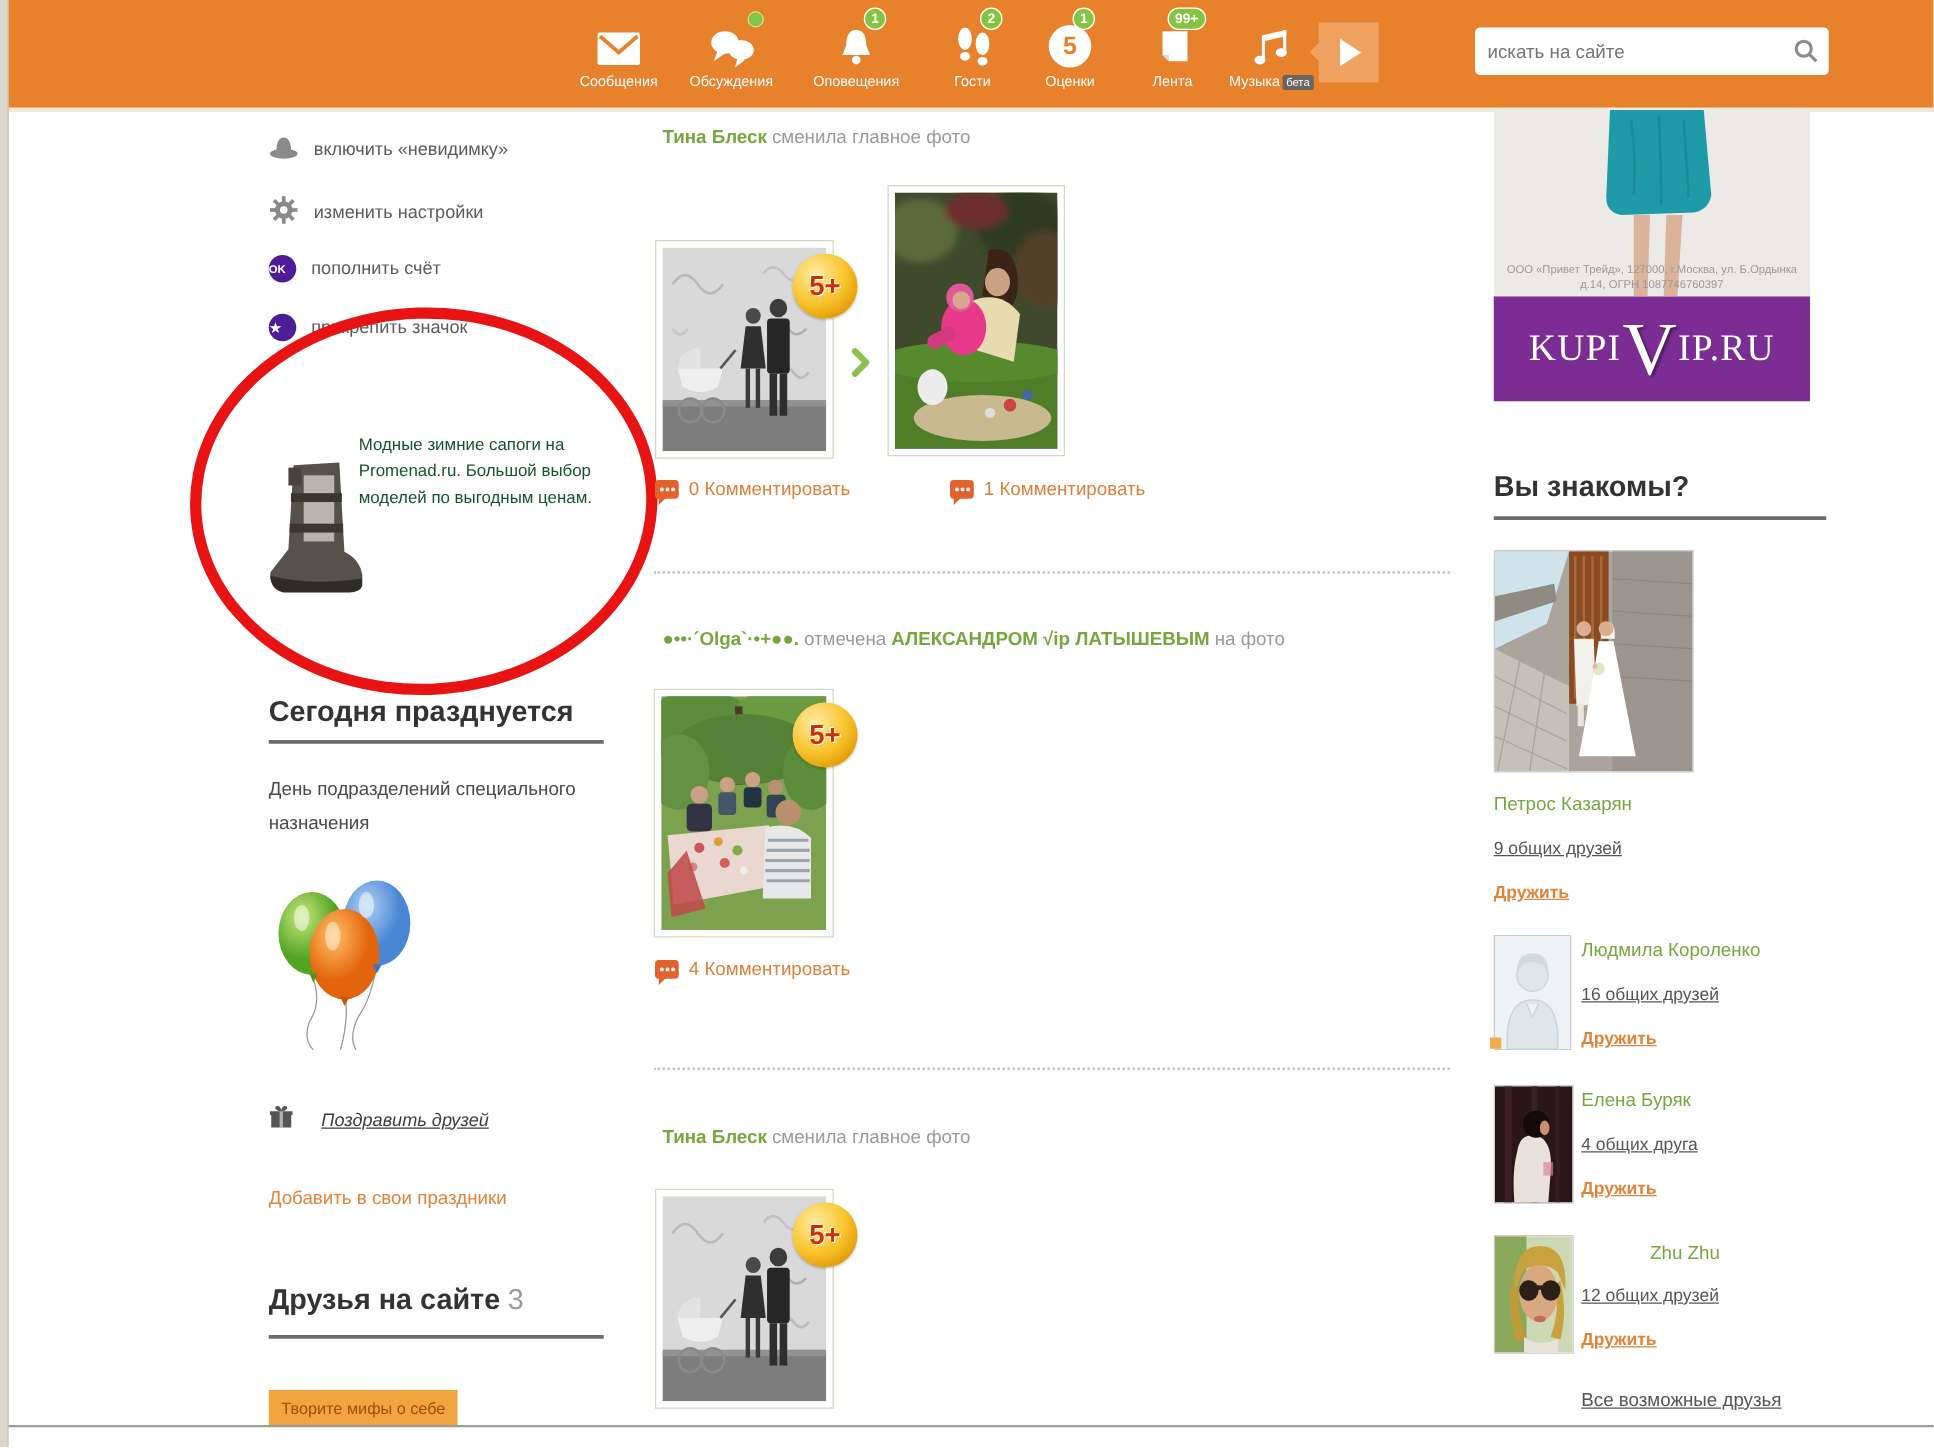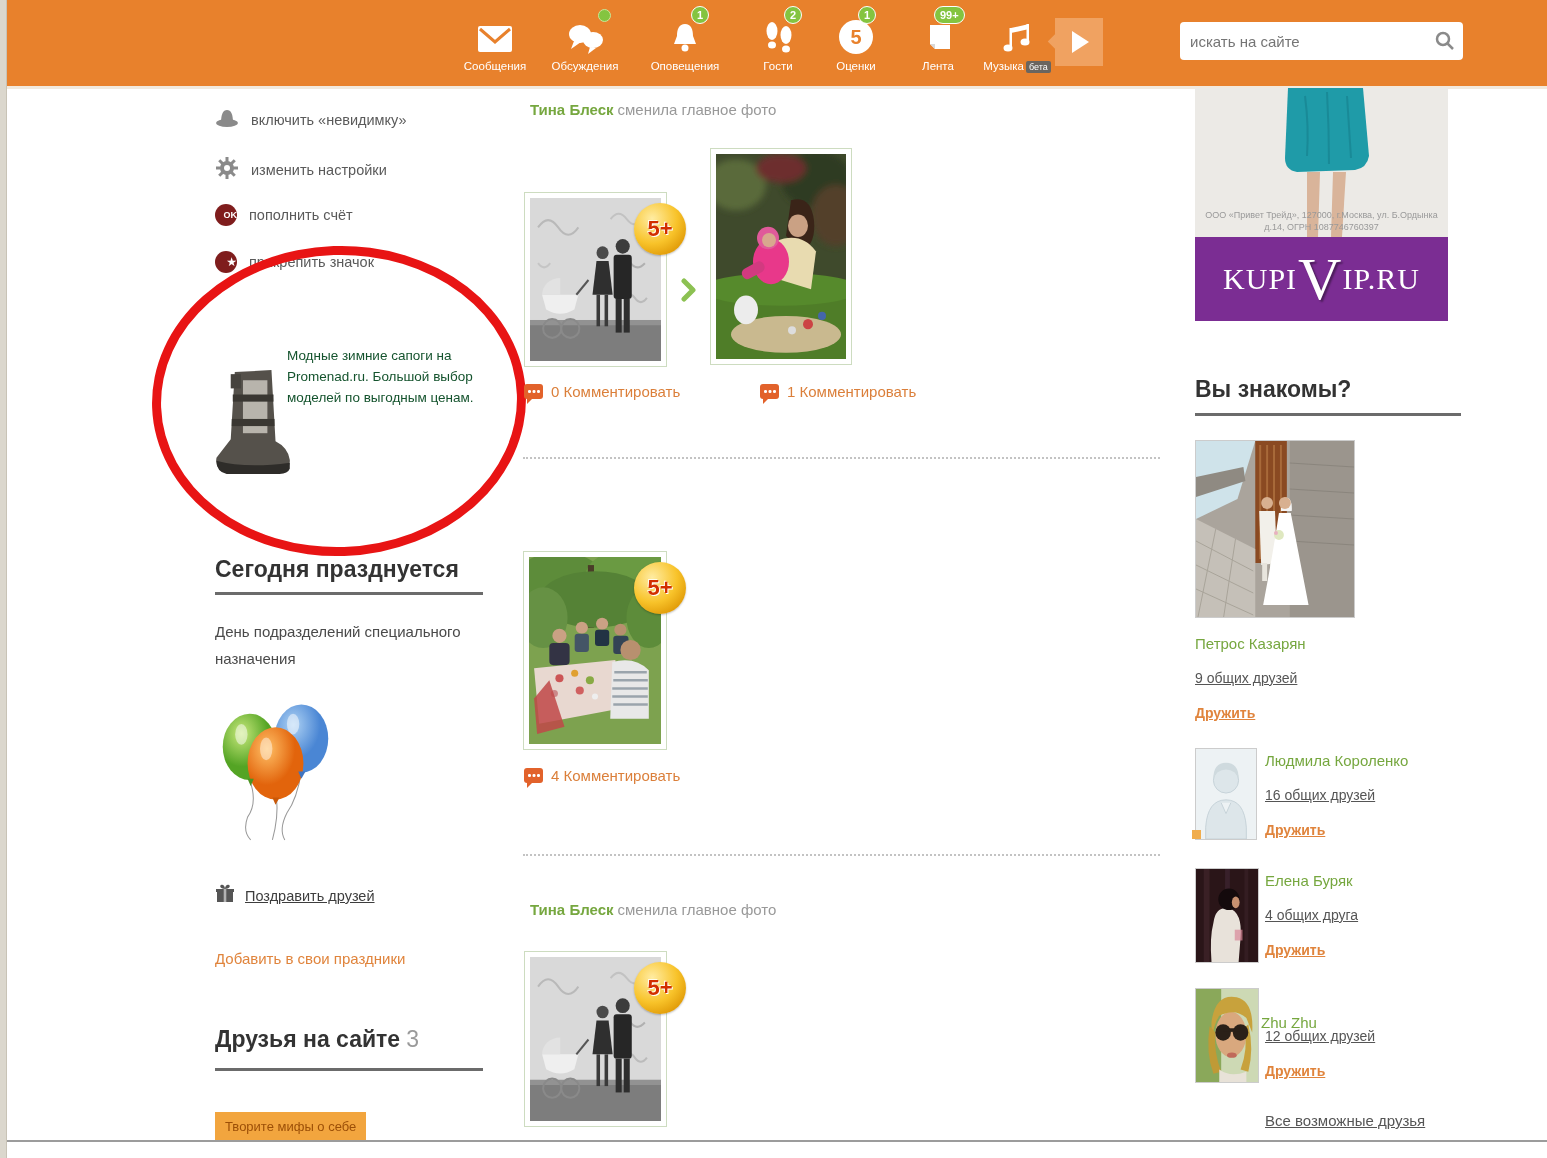--- a/index.html
+++ b/index.html
@@ -16,31 +16,31 @@
   .disc5{width:34px;height:34px;border-radius:50%;background:#fff;color:#e8812c;font-weight:bold;font-size:20px;line-height:34px;text-align:center;margin:0 auto 2px auto;}
   .beta-tag{background:#6a655f;color:#fff;font-size:9px;padding:1px 3px;border-radius:2px;margin-left:2px;}
   .play-tile{position:absolute;left:1048px;top:18px;width:48px;height:48px;background:#f0a261;cursor:pointer;}
   .play-tile:before{content:'';position:absolute;left:-5px;top:18px;width:11px;height:11px;background:#f0a261;transform:rotate(45deg);}
   .play-tile:after{content:'';position:absolute;left:17px;top:13px;width:0;height:0;border-left:17px solid #fff;border-top:11px solid transparent;border-bottom:11px solid transparent;}
   .search-box{position:absolute;left:1173px;top:22px;width:283px;height:38px;background:#fff;border-radius:4px;}
   .search-input{position:absolute;left:0;top:0;width:100%;height:100%;border:none;outline:none;background:transparent;font-size:15px;color:#0c4a6e;padding:0 36px 0 10px;box-sizing:border-box;font-family:inherit;}
   .search-icon{position:absolute;right:7px;top:8px;}
   
   .side-menu-item{position:absolute;left:215px;display:flex;align-items:center;gap:12px;color:#5a5a5a;font-size:14.5px;cursor:pointer;}
-  .icon-circle{width:22px;height:22px;border-radius:50%;background:#7f1d1d;color:#fff;text-align:right;flex:0 0 22px;}
+  .icon-circle{width:22px;height:22px;border-radius:50%;background:#4c1d95;color:#fff;text-align:left;flex:0 0 22px;}
   .ok-coin{font-size:9px;font-weight:bold;line-height:22px;}
   .star-coin{font-size:12px;line-height:22px;}
   .ad-boot{position:absolute;left:200px;top:366px;}
   .ad-text{position:absolute;left:287px;top:346px;width:200px;font-size:13.5px;line-height:1.55;color:#14532d;cursor:pointer;}
   .red-ellipse{position:absolute;left:152px;top:246px;width:356px;height:292px;border:9px solid #e81414;border-radius:50%;transform:rotate(-2deg);}
   .sect-title{position:absolute;font-size:23px;color:#333;font-weight:bold;}
   .sect-underline{position:absolute;height:3px;background:#6b6b6b;}
   .event-text{position:absolute;left:215px;top:618px;width:285px;font-size:15px;line-height:1.8;color:#4a4a4a;}
   .balloons{position:absolute;left:218px;top:693px;}
-  .congrat{position:absolute;left:215px;top:884px;display:flex;gap:10px;align-items:center;}
+  .congrat{position:absolute;left:215px;top:884px;display:flex;gap:22px;align-items:center;font-style:italic;}
   .congrat-link{color:#3d3d3d;text-decoration:underline;font-size:14.5px;cursor:pointer;}
   .add-holiday{position:absolute;left:215px;top:950px;color:#e0843c;font-size:15px;cursor:pointer;}
   .friends-title{position:absolute;left:215px;top:1026px;font-size:23px;color:#333;font-weight:bold;}
   .friends-count{color:#9a9a9a;font-weight:normal;margin-left:6px;}
   .myths-btn{position:absolute;left:215px;top:1112px;background:#f2a53e;color:#9c4f07;font-size:13px;padding:7px 10px;white-space:nowrap;cursor:pointer;}
   
   .feed-head{position:absolute;left:530px;font-size:15px;color:#999;}
   .feed-head span{margin-right:4px;}
   .uname{color:#76a73f;font-weight:bold;cursor:pointer;}
   .frame{position:absolute;background:#fff;border:1px solid #cddcc0;padding:5px;box-sizing:border-box;cursor:pointer;}
@@ -335,20 +335,23 @@
     <span class="cbubble"></span>
     <span>0 Комментировать</span>
   </div>
   <div class="comment" style="left:760px;top:383px;">
     <span class="cbubble"></span>
     <span>1 Комментировать</span>
   </div>
 
   <div class="dotsep" style="top:457px;"></div>
 
+  <div class="feed-head" style="top:503px;">
+    <span class="uname">●••·´Olga`·•+●●.</span><span>отмечена</span><span class="uname">АЛЕКСАНДРОМ √ip ЛАТЫШЕВЫМ</span><span>на фото</span>
+  </div>
 
   <div class="frame" style="left:523px;top:551px;width:144px;height:199px;">
     <svg viewBox="0 0 130 185" preserveAspectRatio="none">
       <rect width="130" height="185" fill="#7da24f"></rect>
       <ellipse cx="30" cy="25" rx="45" ry="30" fill="#5d8c3a"></ellipse>
       <ellipse cx="100" cy="20" rx="45" ry="28" fill="#6a9a42"></ellipse>
       <rect x="58" y="8" width="6" height="62" fill="#4a3c28"></rect>
       <ellipse cx="65" cy="42" rx="55" ry="28" fill="#558236"></ellipse>
       <ellipse cx="14" cy="60" rx="24" ry="30" fill="#669144"></ellipse>
       <ellipse cx="118" cy="60" rx="22" ry="30" fill="#5d8c3a"></ellipse>
@@ -513,21 +516,21 @@
       <path d="M16 32 Q20 4 42 8 Q60 12 58 42 L52 28 Q40 18 24 26 Q18 34 16 52 Z" fill="#c8a23c"></path>
       <path d="M14 36 Q10 62 18 82 L26 80 Q18 60 20 42 Z" fill="#bf9a36"></path>
       <path d="M54 34 Q60 58 54 80 L46 78 Q54 58 50 38 Z" fill="#c8a23c"></path>
       <circle cx="28" cy="42" r="8" fill="#2a2018"></circle>
         <circle cx="46" cy="42" r="8" fill="#2a2018"></circle>
         <rect x="28" y="38" width="18" height="3.5" fill="#2a2018"></rect>
       <ellipse cx="37" cy="64" rx="5" ry="2.5" fill="#c06a5a"></ellipse>
       <path d="M24 78 Q36 86 52 80 L52 90 L24 90 Z" fill="#e8e2d8"></path>
     </svg>
   </div>
-  <div class="know-name" style="left:1261px;top:994px;margin-top:20px;">Zhu Zhu</div>
+  <div class="know-name" style="left:1320px;top:994px;">Zhu Zhu</div>
   <div class="know-mutual" style="left:1265px;top:1028px;">12 общих друзей</div>
   <div class="know-friend" style="left:1265px;top:1063px;">Дружить</div>
 
   <div class="all-friends">Все возможные друзья</div>
 
   <div class="bottom-line"></div>
   <div class="bottom-mask"></div>
 </div>
 
 </body></html>

